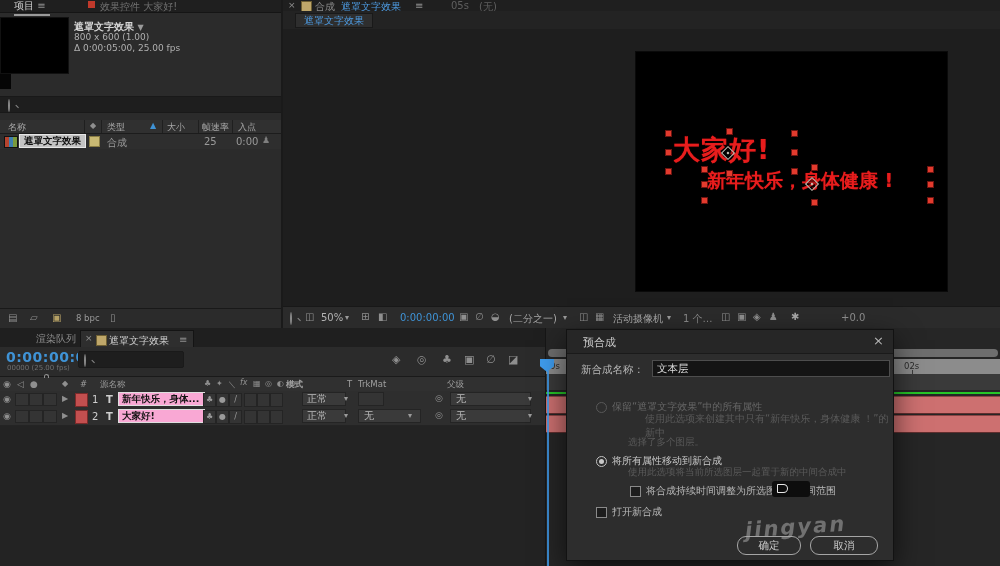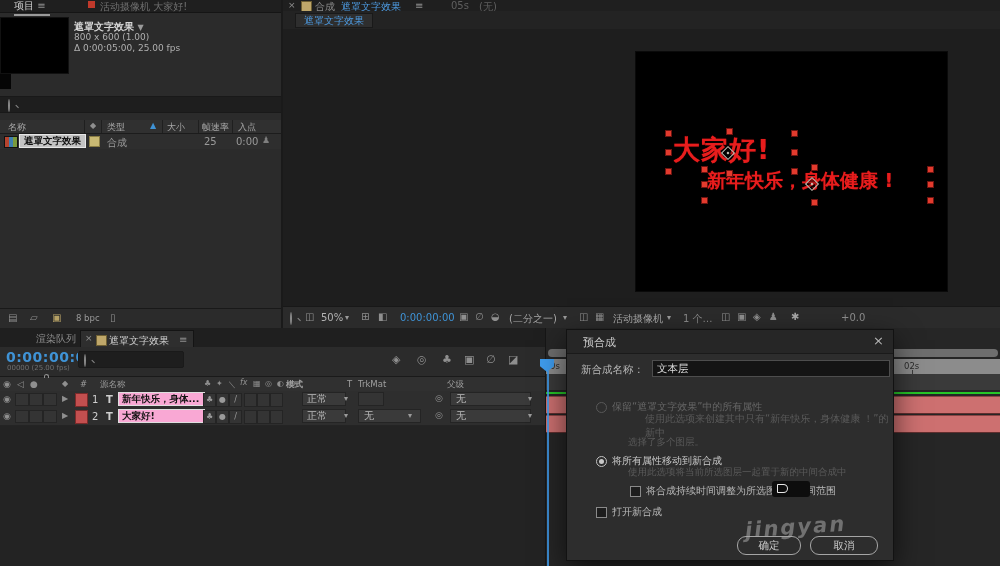--- a/index.html
+++ b/index.html
@@ -85,21 +85,21 @@
 </style>
 </head>
 <body>
 
 <div id="app">
 
   <div id="proj" class="abs panel">
     <div class="abs tabstrip" style="left:0;top:0;width:281px;height:12px;">
       <span class="abs" style="left:8px;top:-1px;color:#d0d0d0;border-bottom:2px solid #9a9a9a;padding:0 4px 1px 0;margin-left:6px;"><span>项目</span> <span class="ico">≡</span></span>
       <span class="abs" style="left:88px;top:1px;width:7px;height:7px;background:#c0392b;"></span>
-      <span class="abs" style="left:100px;top:0;color:#6f6f6f;">活动摄像机 大家好!</span>
+      <span class="abs" style="left:100px;top:0;color:#6f6f6f;">效果控件 大家好!</span>
     </div>
 
     <div class="abs thumb"></div>
     <div class="abs thumb2"></div>
 
     <div class="abs" style="left:74px;top:20px;color:#d6d6d6;font-weight:bold;">
       <span>遮罩文字效果</span> <span class="caret">▼</span>
     </div>
     <div class="abs" style="left:74px;top:32px;color:#b0b0b0;font-size:9px;">800 x 600 (1.00)</div>
     <div class="abs" style="left:74px;top:43px;color:#b0b0b0;font-size:9px;">Δ 0:00:05:00, 25.00 fps</div>

